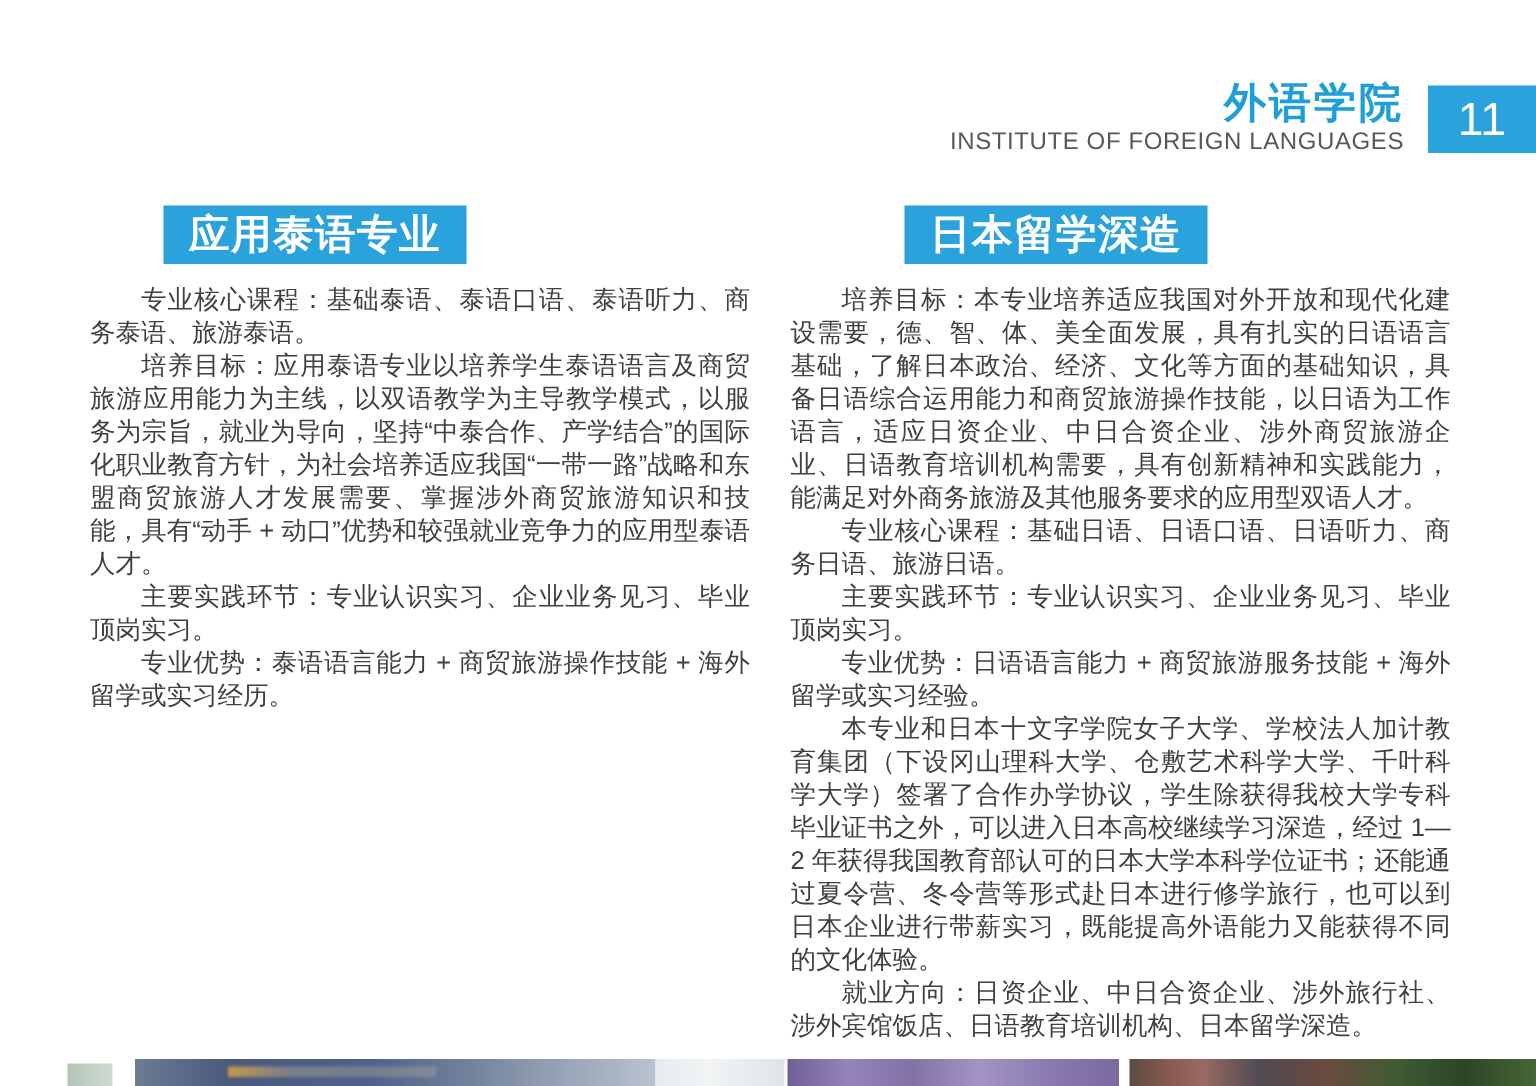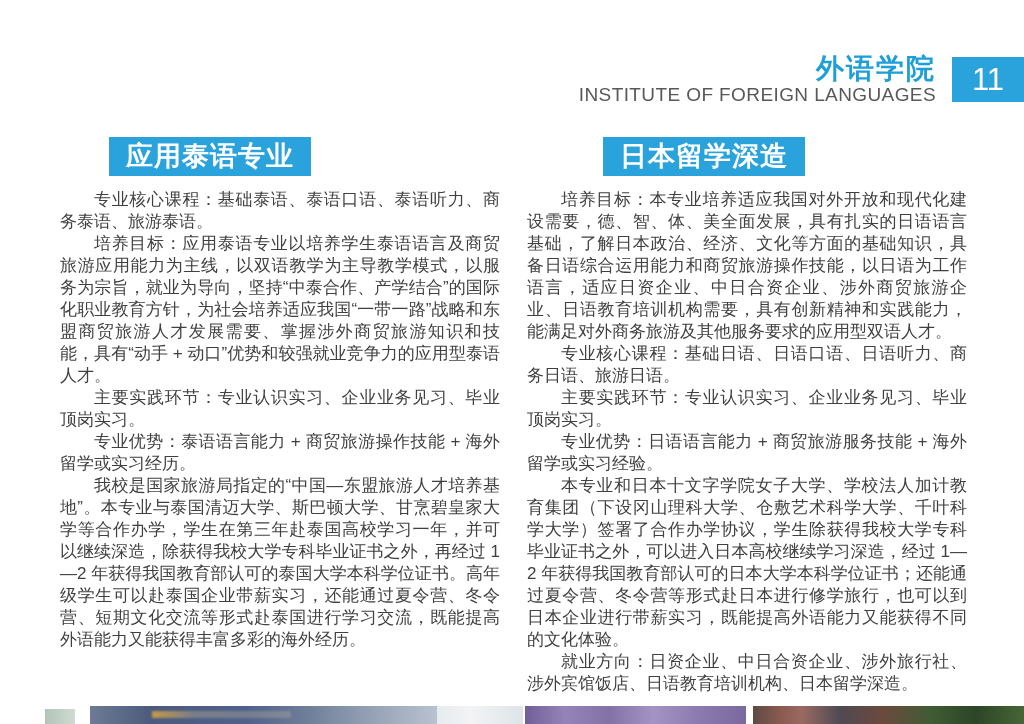--- a/index.html
+++ b/index.html
@@ -15,21 +15,21 @@
     background:#ffffff;
     font-family:"Liberation Sans","DejaVu Sans",sans-serif;
     overflow:hidden;
   }
   .page{position:relative;width:1024px;height:724px;background:#ffffff;overflow:hidden;}
 
   
   .header{position:absolute;top:55px;right:0;display:flex;align-items:center;}
   .header-text{text-align:right;margin-right:16px;}
   .header-cn{color:var(--header-blue);font-size:28px;font-weight:bold;letter-spacing:2px;line-height:28px;}
-  .header-en{color:var(--en-gray);font-size:19px;letter-spacing:0.4px;margin-top:3px;line-height:18px;}
+  .header-en{color:var(--en-gray);font-size:16px;letter-spacing:0.4px;margin-top:3px;line-height:18px;}
   .page-num{
     width:72px;height:45px;background:var(--accent-blue);
     color:#ffffff;font-size:31px;display:flex;align-items:center;justify-content:center;
   }
 
   
   .columns{position:absolute;top:137px;left:60px;width:907px;display:flex;gap:27px;}
   .col{width:440px;}
   .banner{
     display:inline-block;background:var(--accent-blue);color:#ffffff;
@@ -79,21 +79,20 @@
   </div>
 
   <div class="columns">
     <section class="col col-left">
       <div class="banner">应用泰语专业</div>
       <div class="paragraphs">
           <p>专业核心课程：基础泰语、泰语口语、泰语听力、商务泰语、旅游泰语。</p>
           <p>培养目标：应用泰语专业以培养学生泰语语言及商贸旅游应用能力为主线，以双语教学为主导教学模式，以服务为宗旨，就业为导向，坚持“中泰合作、产学结合”的国际化职业教育方针，为社会培养适应我国“一带一路”战略和东盟商贸旅游人才发展需要、掌握涉外商贸旅游知识和技能，具有“动手 + 动口”优势和较强就业竞争力的应用型泰语人才。</p>
           <p>主要实践环节：专业认识实习、企业业务见习、毕业顶岗实习。</p>
           <p>专业优势：泰语语言能力 + 商贸旅游操作技能 + 海外留学或实习经历。</p>
-          <p>我校是国家旅游局指定的“中国—东盟旅游人才培养基地”。本专业与泰国清迈大学、斯巴顿大学、甘烹碧皇家大学等合作办学，学生在第三年赴泰国高校学习一年，并可以继续深造，除获得我校大学专科毕业证书之外，再经过 1—2 年获得我国教育部认可的泰国大学本科学位证书。高年级学生可以赴泰国企业带薪实习，还能通过夏令营、冬令营、短期文化交流等形式赴泰国进行学习交流，既能提高外语能力又能获得丰富多彩的海外经历。</p>
         </div>
     </section>
     <section class="col col-right">
       <div class="banner">日本留学深造</div>
       <div class="paragraphs">
           <p>培养目标：本专业培养适应我国对外开放和现代化建设需要，德、智、体、美全面发展，具有扎实的日语语言基础，了解日本政治、经济、文化等方面的基础知识，具备日语综合运用能力和商贸旅游操作技能，以日语为工作语言，适应日资企业、中日合资企业、涉外商贸旅游企业、日语教育培训机构需要，具有创新精神和实践能力，能满足对外商务旅游及其他服务要求的应用型双语人才。</p>
           <p>专业核心课程：基础日语、日语口语、日语听力、商务日语、旅游日语。</p>
           <p>主要实践环节：专业认识实习、企业业务见习、毕业顶岗实习。</p>
           <p>专业优势：日语语言能力 + 商贸旅游服务技能 + 海外留学或实习经验。</p>
           <p>本专业和日本十文字学院女子大学、学校法人加计教育集团（下设冈山理科大学、仓敷艺术科学大学、千叶科学大学）签署了合作办学协议，学生除获得我校大学专科毕业证书之外，可以进入日本高校继续学习深造，经过 1—2 年获得我国教育部认可的日本大学本科学位证书；还能通过夏令营、冬令营等形式赴日本进行修学旅行，也可以到日本企业进行带薪实习，既能提高外语能力又能获得不同的文化体验。</p>

